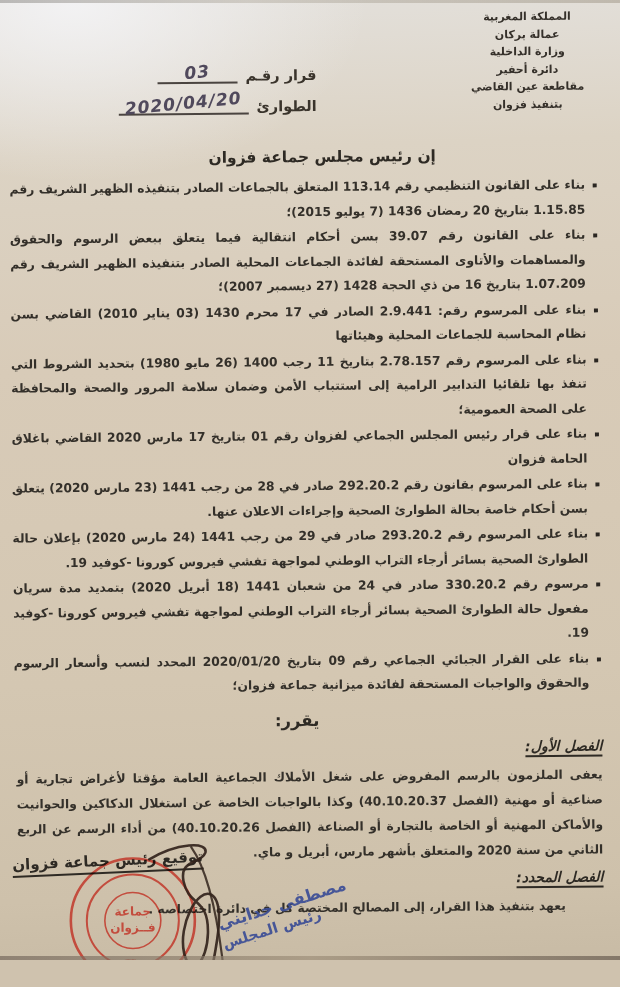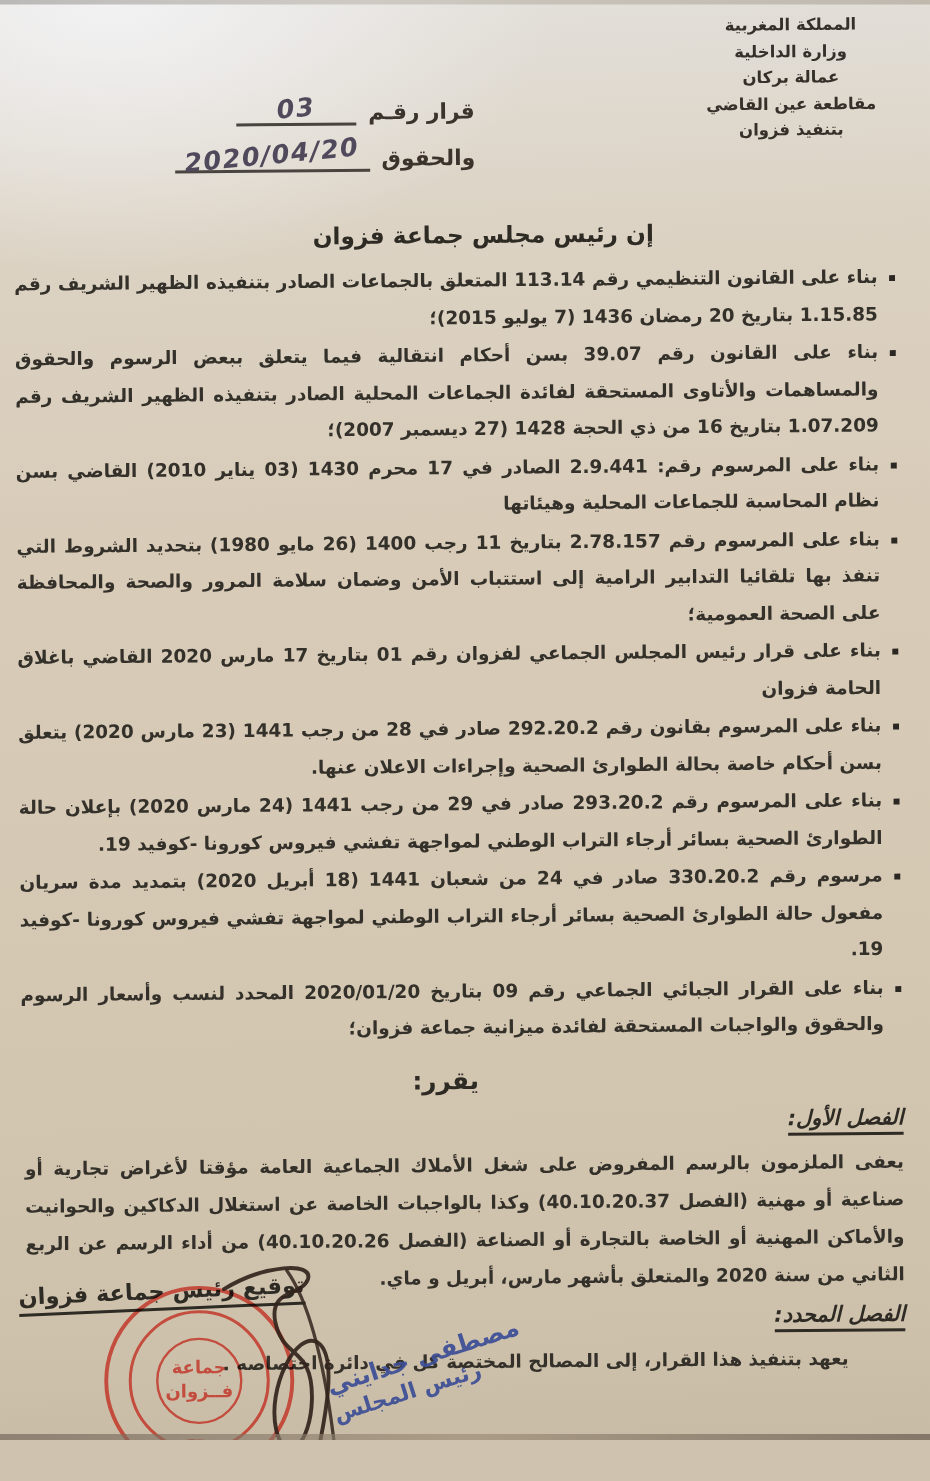--- a/index.html
+++ b/index.html
@@ -85,33 +85,34 @@
   .pen-name .n2{font-size:14.5px;margin-top:3px;padding-right:34px;}
 </style>
 </head>
 <body>
 
 <div class="page">
   <div class="tilt">
 
     <div class="hdr">
       <div>المملكة المغربية</div>
+      <div>عمالة بركان</div>
       <div>وزارة الداخلية</div>
-      <div>عمالة بركان</div>
+      <div>دائرة أحفير</div>
       <div>مقاطعة عين القاضي</div>
       <div>بتنفيذ فزوان</div>
     </div>
 
     <div class="decision">
       <div class="dec-row">
         <span class="dec-label">قرار رقـم</span>
         <span class="u-line u-num"><span class="hand">03</span></span>
       </div>
       <div class="dec-row">
-        <span class="dec-label">والحقوق</span>
+        <span class="dec-label">الطوارئ</span>
         <span class="u-line u-date"><span class="hand">2020/04/20</span></span>
       </div>
     </div>
 
     <div class="flow">
       <div class="title">إن رئيس مجلس جماعة فزوان</div>
 
       <ul class="whereas">
         <li>
             <span class="blt">▪</span>

